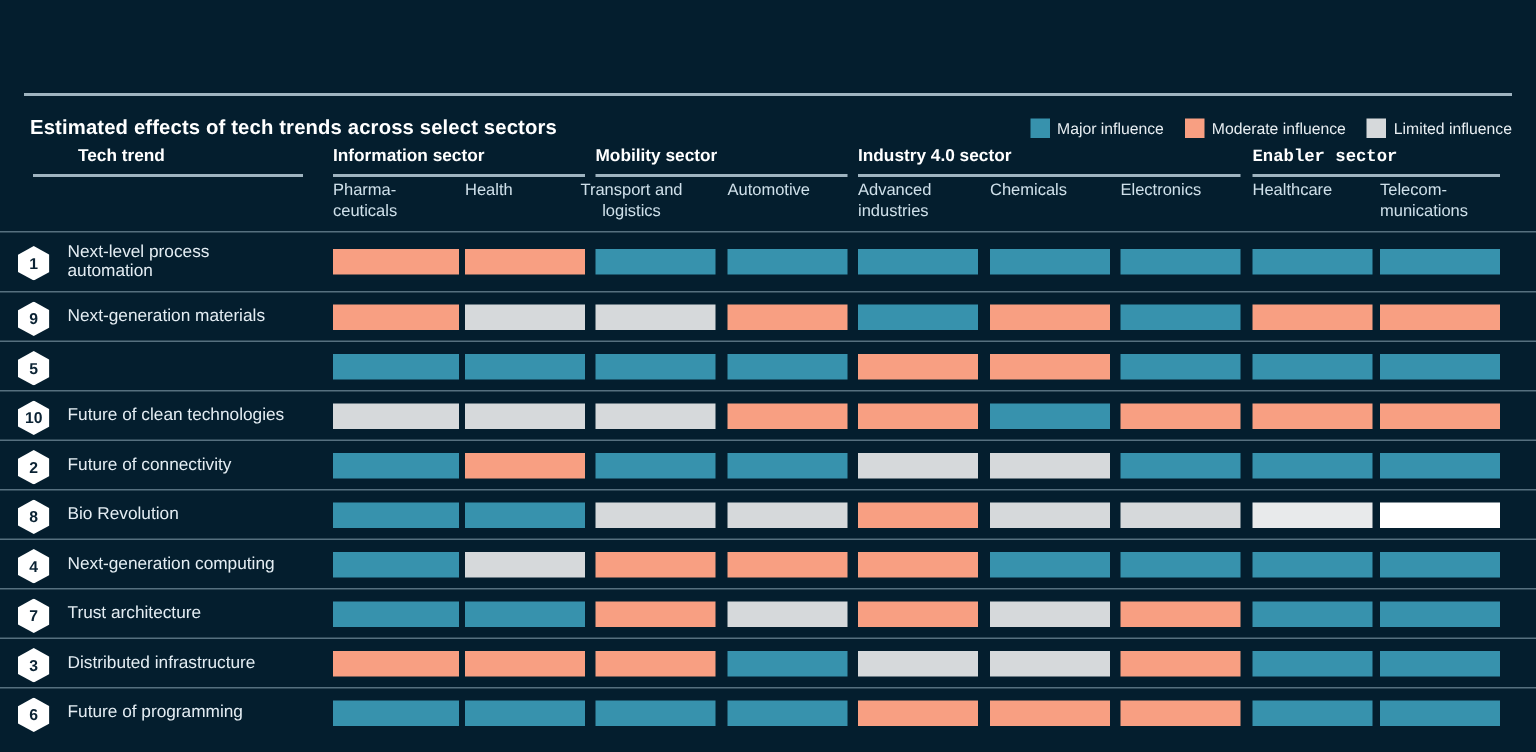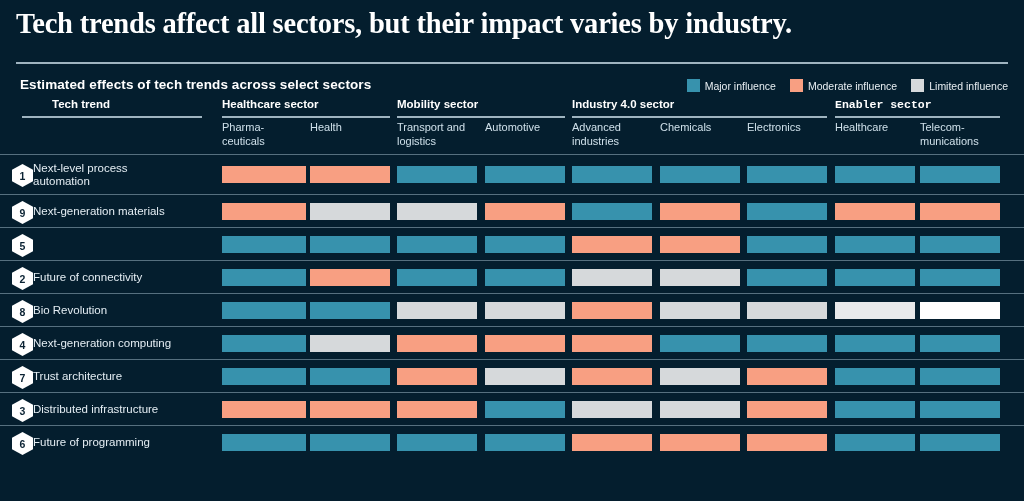--- a/index.html
+++ b/index.html
@@ -77,77 +77,76 @@
   .badge {
     position: absolute; left: 12px; top: 6px;
     width: 21px; height: 23px;
     display: flex; align-items: center; justify-content: center;
     background: #ffffff;
     color: #0a2233;
     font-size: 10.5px; font-weight: bold;
     clip-path: polygon(50% 0%, 100% 25%, 100% 75%, 50% 100%, 0% 75%, 0% 25%);
   }
   .row-label {
-    position: absolute; left: 33px; top: 0; height: 33px;
+    position: absolute; left: 45px; top: 0; height: 33px;
     display: flex; align-items: center;
     font-size: 11.5px; color: #e4edf3; line-height: 13px;
     width: 170px;
   }
 
   .cell {
     position: absolute; top: 8px; height: 17px;
   }
   .c-major    { background: #3792ad; }
   .c-moderate { background: #f89f82; }
   .c-limited  { background: #d6d9db; }
   .c-hl-light { background: #e8eaeb; }
   .c-hl-white { background: #ffffff; }
 </style>
 </head>
 <body>
 
 <div class="page">
 
-  <div class="headline">Tech trends affect all sectors, but their impact varies by industry.</div>
   <div class="hrule"></div>
   <div class="subhead">Estimated effects of tech trends across select sectors</div>
 
   <div class="legend" id="legend">
       <div class="legend-item">
         <span class="legend-swatch" style="background: rgb(55, 146, 173);"></span>
         <span>Major influence</span>
       </div>
       <div class="legend-item">
         <span class="legend-swatch" style="background: rgb(248, 159, 130);"></span>
         <span>Moderate influence</span>
       </div>
       <div class="legend-item">
         <span class="legend-swatch" style="background: rgb(214, 217, 219);"></span>
         <span>Limited influence</span>
       </div>
     </div>
 
   <div class="matrix">
     <div class="grp-row" id="grp-row">
-        <div class="grp" style="left: 222px;">Healthcare sector</div>
+        <div class="grp" style="left: 222px;">Information sector</div>
         <div class="grp-underline" style="left: 222px; width: 168px;"></div>
         <div class="grp" style="left: 397px;">Mobility sector</div>
         <div class="grp-underline" style="left: 397px; width: 168px;"></div>
         <div class="grp" style="left: 572px;">Industry 4.0 sector</div>
         <div class="grp-underline" style="left: 572px; width: 255px;"></div>
         <div class="grp" style="left: 835px; font-family: Liberation Mono, monospace;">Enabler sector</div>
         <div class="grp-underline" style="left: 835px; width: 165px;"></div>
       </div>
     <div class="col-row" id="col-row">
       <div class="techtrend-label">Tech trend</div>
       <div class="techtrend-underline"></div>
     <div class="colhead" style="left: 222px; width: 90px; white-space: pre-line;">Pharma-
 ceuticals</div>
         <div class="colhead" style="left: 310px; width: 86px; white-space: pre-line;">Health</div>
-        <div class="colhead" style="left: 397px; width: 86px; white-space: pre-line;">Transport and
+        <div class="colhead" style="left: 378px; width: 86px; white-space: pre-line; text-align: center;">Transport and
 logistics</div>
         <div class="colhead" style="left: 485px; width: 86px; white-space: pre-line;">Automotive</div>
         <div class="colhead" style="left: 572px; width: 86px; white-space: pre-line;">Advanced
 industries</div>
         <div class="colhead" style="left: 660px; width: 86px; white-space: pre-line;">Chemicals</div>
         <div class="colhead" style="left: 747px; width: 86px; white-space: pre-line;">Electronics</div>
         <div class="colhead" style="left: 835px; width: 86px; white-space: pre-line;">Healthcare</div>
         <div class="colhead" style="left: 920px; width: 86px; white-space: pre-line;">Telecom-
 munications</div>
       </div>
@@ -185,20 +184,33 @@
           <div class="cell c-major" style="left: 310px; width: 80px;"></div>
           <div class="cell c-major" style="left: 397px; width: 80px;"></div>
           <div class="cell c-major" style="left: 485px; width: 80px;"></div>
           <div class="cell c-moderate" style="left: 572px; width: 80px;"></div>
           <div class="cell c-moderate" style="left: 660px; width: 80px;"></div>
           <div class="cell c-major" style="left: 747px; width: 80px;"></div>
           <div class="cell c-major" style="left: 835px; width: 80px;"></div>
           <div class="cell c-major" style="left: 920px; width: 80px;"></div>
         </div>
         <div class="row">
+          <div class="badge">10</div>
+          <div class="row-label">Future of clean technologies</div>
+          <div class="cell c-limited" style="left: 222px; width: 84px;"></div>
+          <div class="cell c-limited" style="left: 310px; width: 80px;"></div>
+          <div class="cell c-limited" style="left: 397px; width: 80px;"></div>
+          <div class="cell c-moderate" style="left: 485px; width: 80px;"></div>
+          <div class="cell c-moderate" style="left: 572px; width: 80px;"></div>
+          <div class="cell c-major" style="left: 660px; width: 80px;"></div>
+          <div class="cell c-moderate" style="left: 747px; width: 80px;"></div>
+          <div class="cell c-moderate" style="left: 835px; width: 80px;"></div>
+          <div class="cell c-moderate" style="left: 920px; width: 80px;"></div>
+        </div>
+        <div class="row">
           <div class="badge">2</div>
           <div class="row-label">Future of connectivity</div>
           <div class="cell c-major" style="left: 222px; width: 84px;"></div>
           <div class="cell c-moderate" style="left: 310px; width: 80px;"></div>
           <div class="cell c-major" style="left: 397px; width: 80px;"></div>
           <div class="cell c-major" style="left: 485px; width: 80px;"></div>
           <div class="cell c-limited" style="left: 572px; width: 80px;"></div>
           <div class="cell c-limited" style="left: 660px; width: 80px;"></div>
           <div class="cell c-major" style="left: 747px; width: 80px;"></div>
           <div class="cell c-major" style="left: 835px; width: 80px;"></div>

